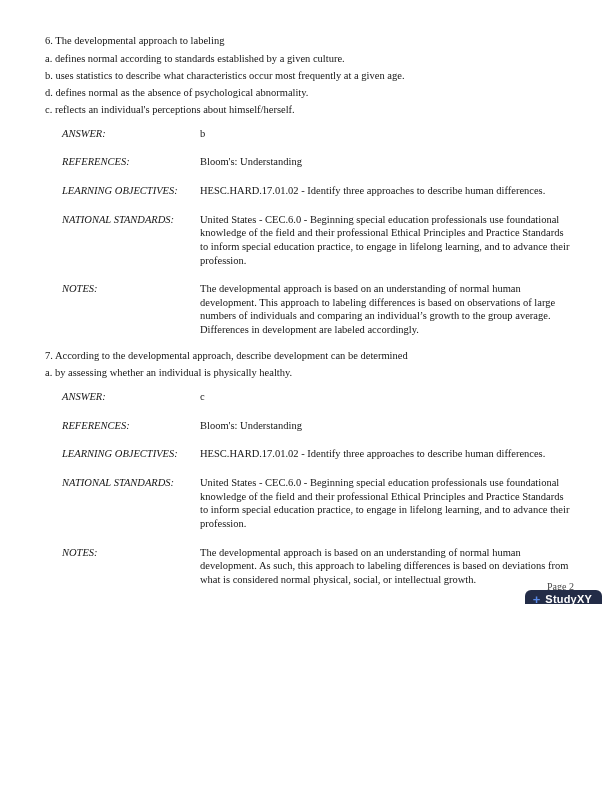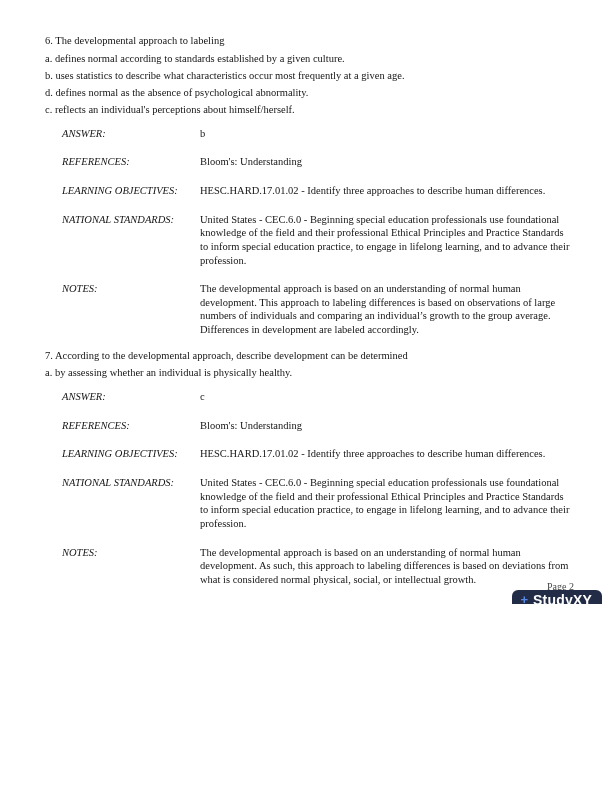--- a/index.html
+++ b/index.html
@@ -57,21 +57,21 @@
   }
   .brand-plus {
     color: #5a8ae8;
     font-size: 13px;
     font-weight: bold;
     line-height: 1;
   }
   .brand-text {
     color: #ffffff;
     font-weight: bold;
-    font-size: 14px;
+    font-size: 11px;
     letter-spacing: 0.2px;
     line-height: 1;
   }
 </style>
 </head>
 <body>
 
 <div class="page">
 
   <section class="question-block">

